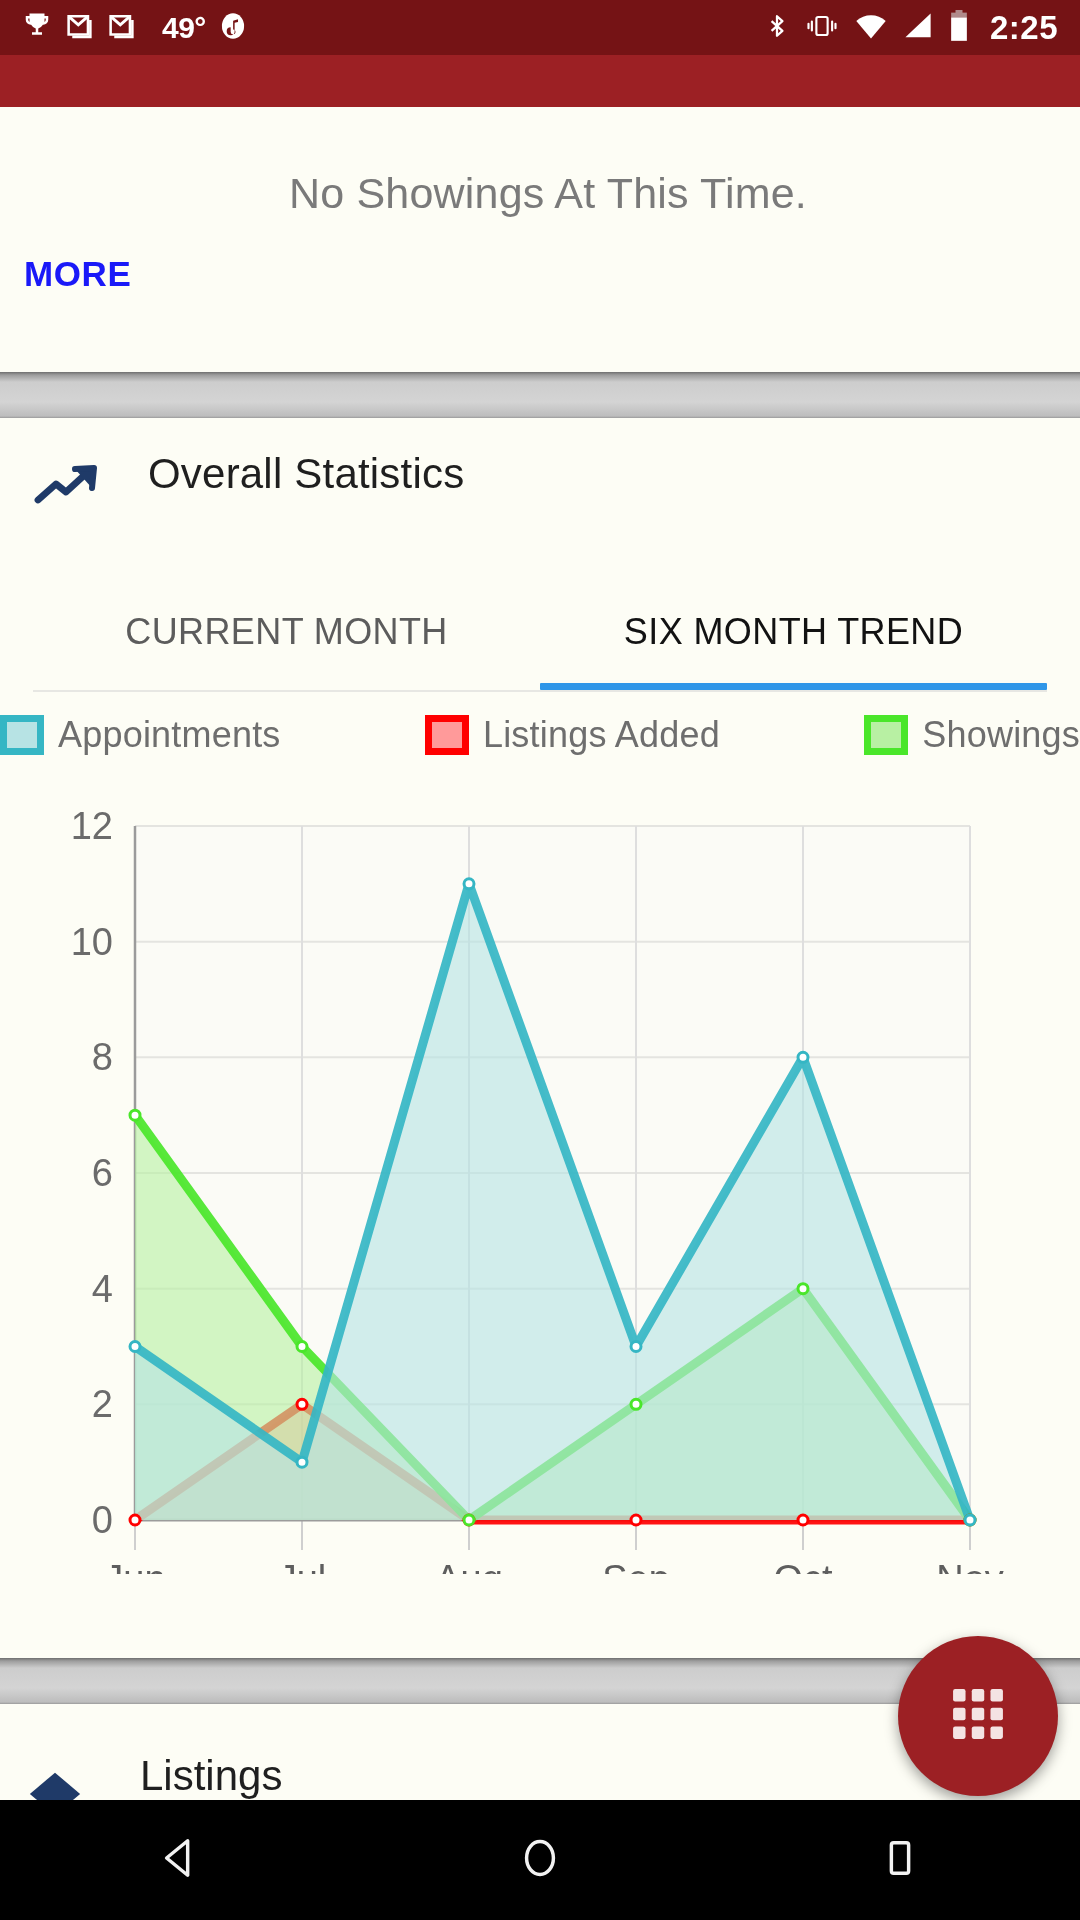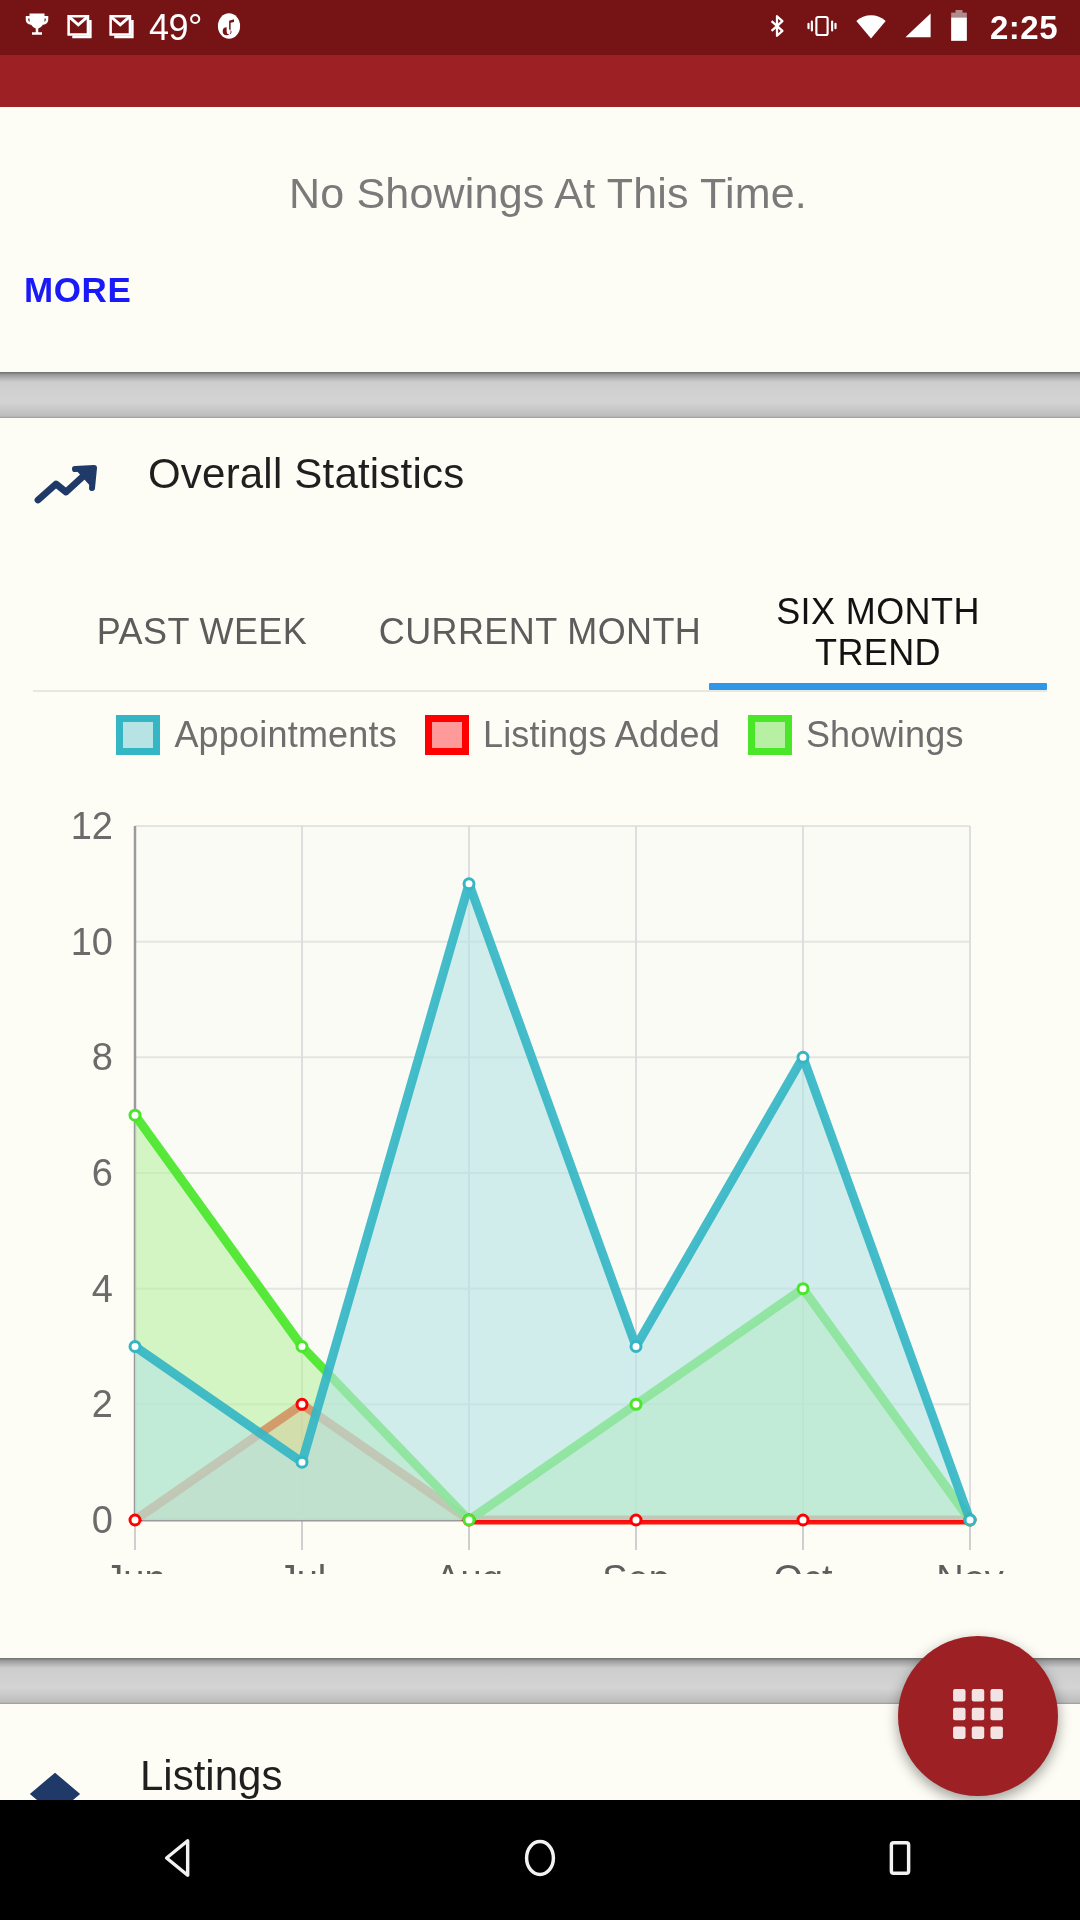--- a/index.html
+++ b/index.html
@@ -13,37 +13,37 @@
 
   
   .statusbar{
     position:absolute;left:0;top:0;width:1080px;height:55px;
     background:#751315;display:flex;align-items:center;
     padding:0 22px;box-sizing:border-box;color:#fff;
   }
   .sb-left{display:flex;align-items:center;gap:13px;}
   .sb-right{margin-left:auto;display:flex;align-items:center;gap:14px;}
   .sb-ico{display:block;}
-  .sb-temp{font-size:36px;font-weight:normal;letter-spacing:-.5px;line-height:1;}
+  .sb-temp{font-size:30px;font-weight:bold;letter-spacing:-.5px;line-height:1;margin-left:13px;}
   .sb-clock{font-size:33px;font-weight:bold;letter-spacing:.5px;margin-left:6px;}
 
   
   .appbar{position:absolute;left:0;top:55px;width:1080px;height:52px;background:#9c2024;}
 
   
   .card-showings{
     position:absolute;left:0;top:107px;width:1080px;height:265px;
     background:#fdfdf5;box-sizing:border-box;
   }
   .showings-msg{
     position:absolute;left:0;top:62px;width:1080px;text-align:center;
     font-size:43px;color:#7a7a7a;letter-spacing:.2px;padding-left:8px;
   }
   .more-link{
-    position:absolute;left:24px;top:163px;
+    position:absolute;left:24px;top:147px;
     font-size:35px;color:#1a19f8;font-weight:bold;letter-spacing:.6px;text-align:right;
   }
   .shadow-strip{
     position:absolute;left:0;width:1080px;height:46px;
     background:linear-gradient(to bottom,#6f6f6f 0px,#9d9d9d 3px,#cdcdcd 10px,#d4d4d4 30px,#bdbdbd 44px,#9a9a9a 46px);
   }
   .strip-a{top:372px;}
   .strip-b{top:1658px;}
 
   
@@ -62,21 +62,21 @@
     font-size:36px;color:#5c5c5c;line-height:1.15;letter-spacing:.4px;
     position:relative;padding-top:6px;box-sizing:border-box;
   }
   .tab.active{color:#121212;}
   .tab .uline{
     position:absolute;left:0;bottom:0;width:100%;height:7px;background:#2f96e8;border-radius:1px;
   }
   .tabs-rule{position:absolute;left:33px;top:272px;width:1014px;height:2px;background:#e7e7e3;}
 
   
-  .legend{position:absolute;left:0;top:296px;width:1080px;display:flex;justify-content:center;align-items:center;gap:28px;}
+  .legend{position:absolute;left:0;top:296px;width:1080px;display:flex;justify-content:space-between;align-items:center;gap:28px;}
   .lg-item{display:flex;align-items:center;gap:14px;}
   .lg-box{width:44px;height:40px;box-sizing:border-box;border-width:7px;border-style:solid;}
   .lg-label{font-size:36px;color:#6e6e6e;letter-spacing:.2px;}
 
   
   .chartwrap{position:absolute;left:0;top:356px;width:1080px;height:800px;}
   .chart-svg{display:block;}
 </style>
 </head>
 <body>
@@ -159,23 +159,20 @@
       <span class="trend-icon">
         <svg width="72" height="52" viewBox="0 0 36 26" fill="none" stroke="#1f3a68" stroke-width="3.4" stroke-linecap="round" stroke-linejoin="round">
           <path d="M2 19 L11 11 L16 15 L28 4"></path>
           <path d="M20.5 3.5 L30 3 L29 13" fill="#1f3a68" stroke="#1f3a68" stroke-width="3"></path>
         </svg>
       </span>
       <span class="stats-title">Overall Statistics</span>
     </div>
 
     <div class="tabs">
-      <div class="tab">
-        <span>PAST WEEK</span>
-      </div>
       <div class="tab">
         <span>CURRENT MONTH</span>
       </div>
       <div class="tab active">
         <span>SIX MONTH TREND</span>
         <span class="uline"></span>
       </div>
     </div>
     <div class="tabs-rule"></div>
 

